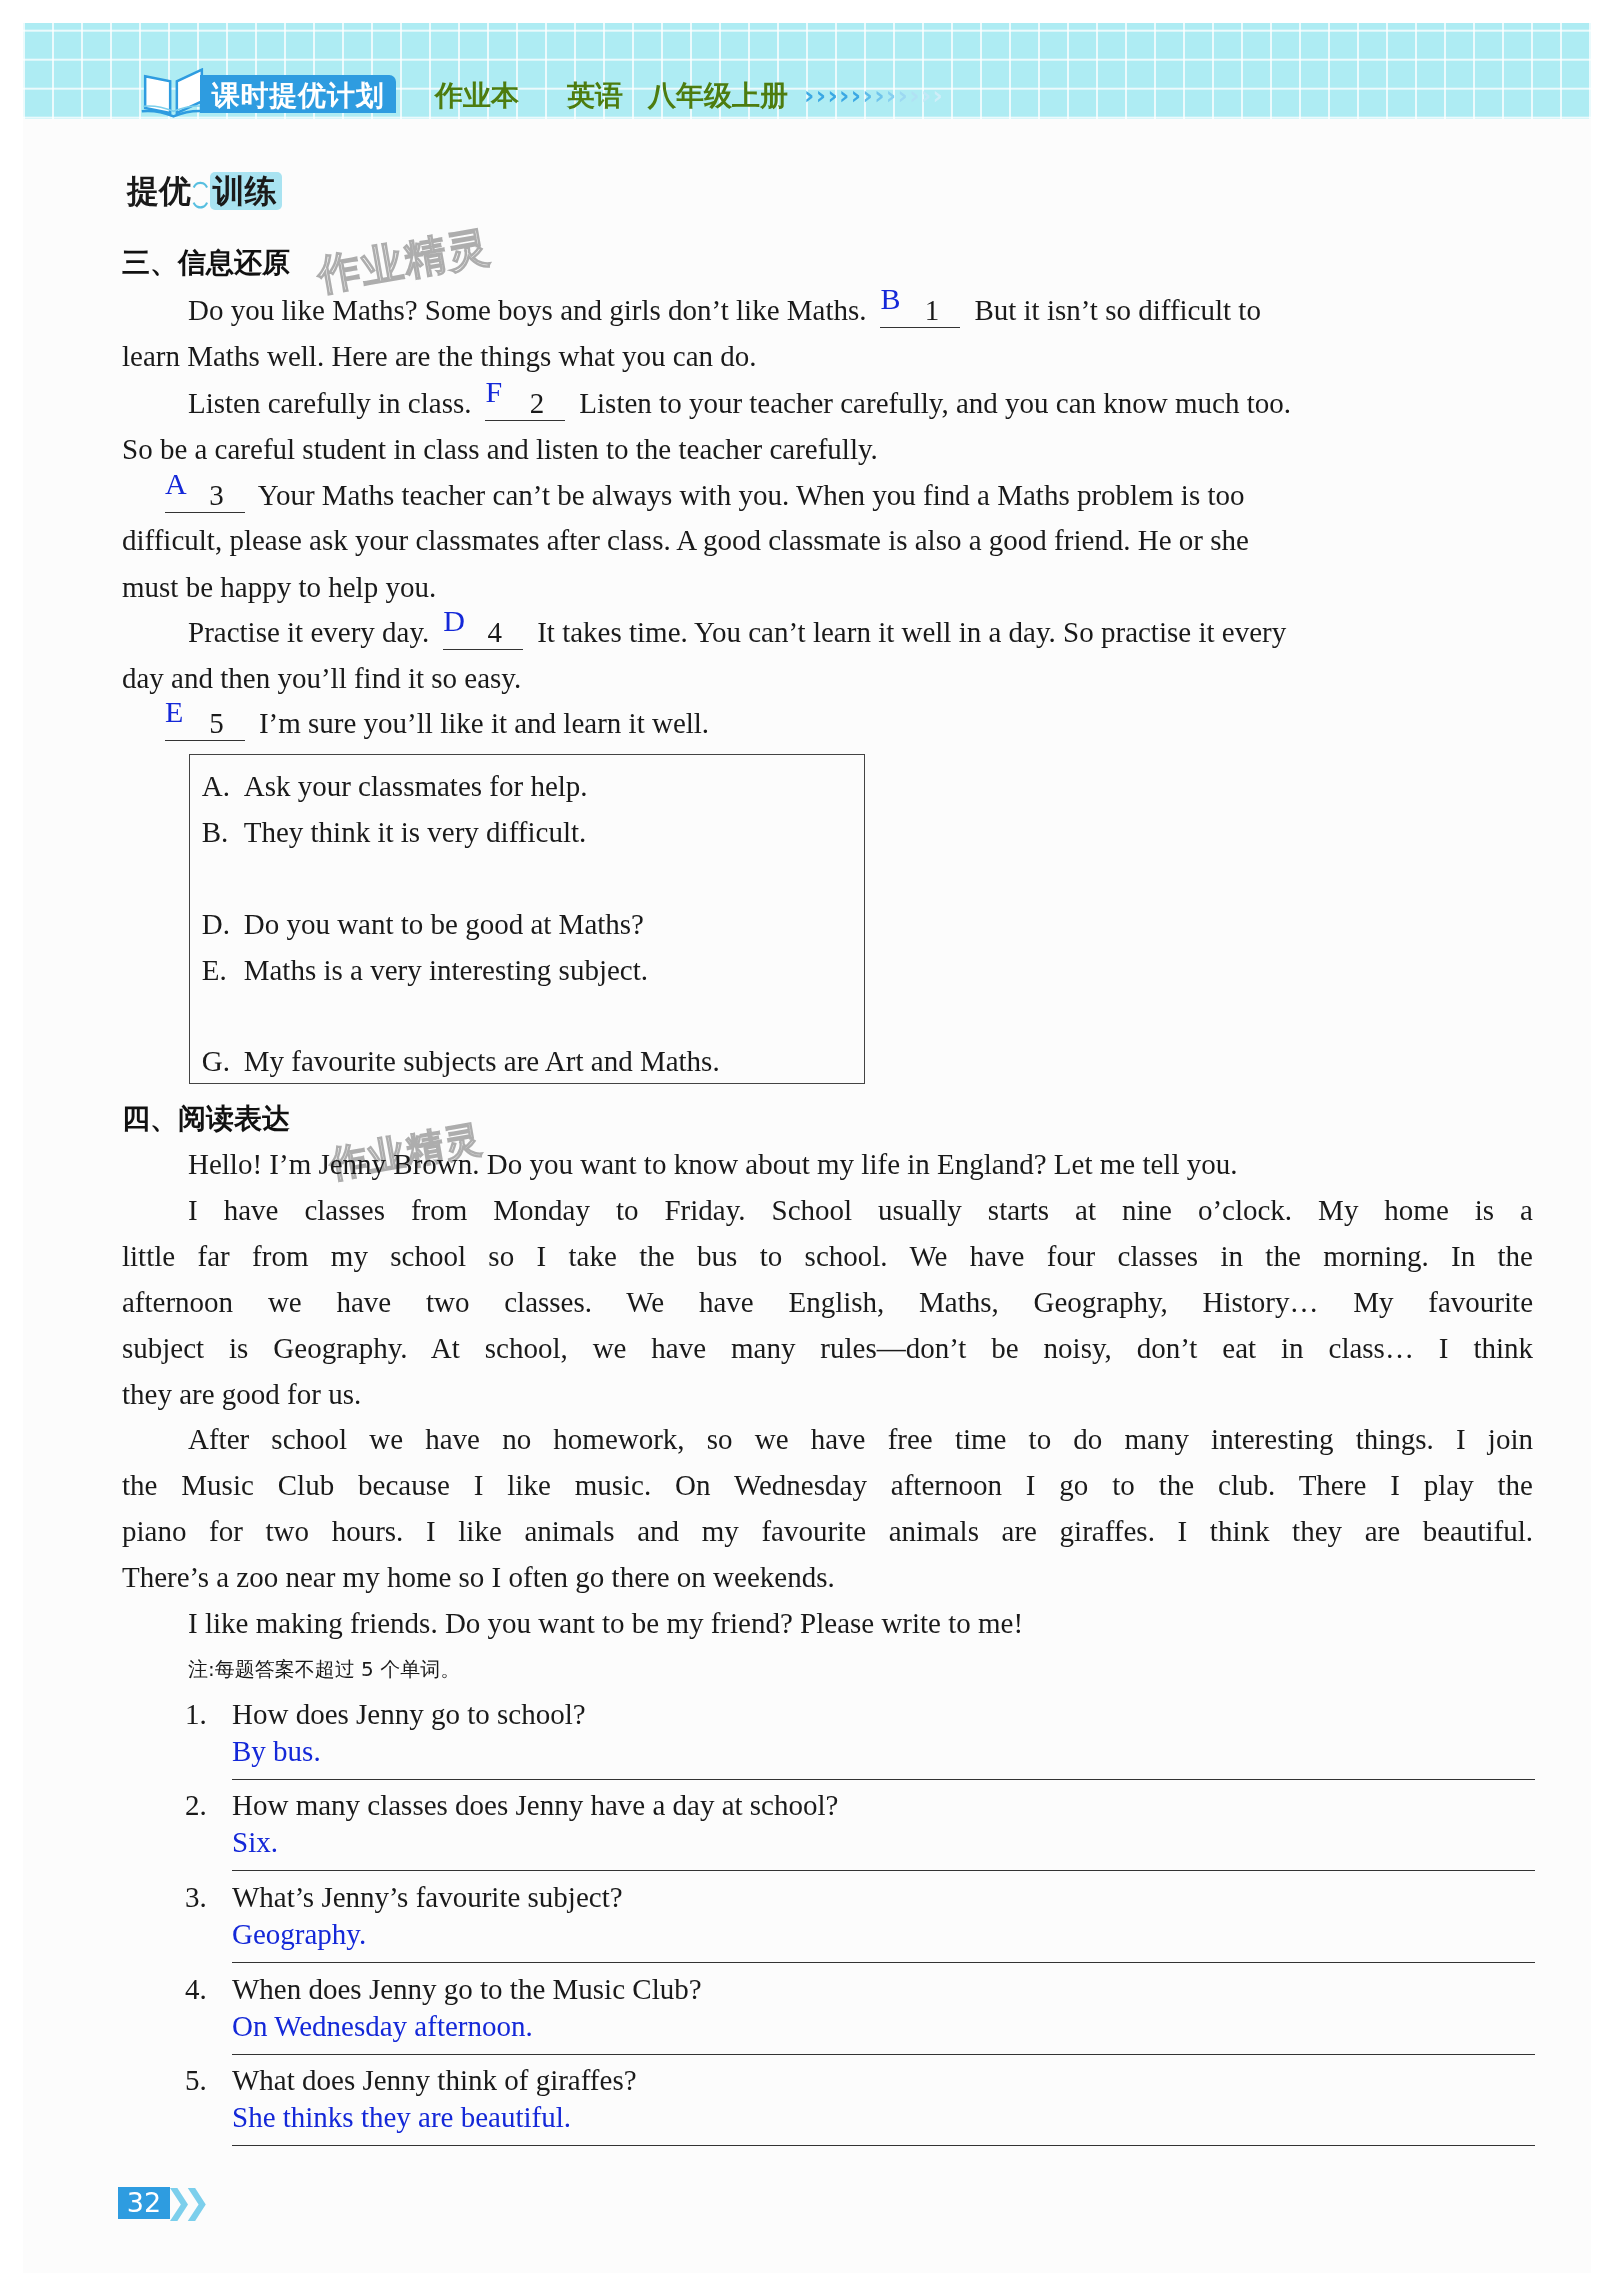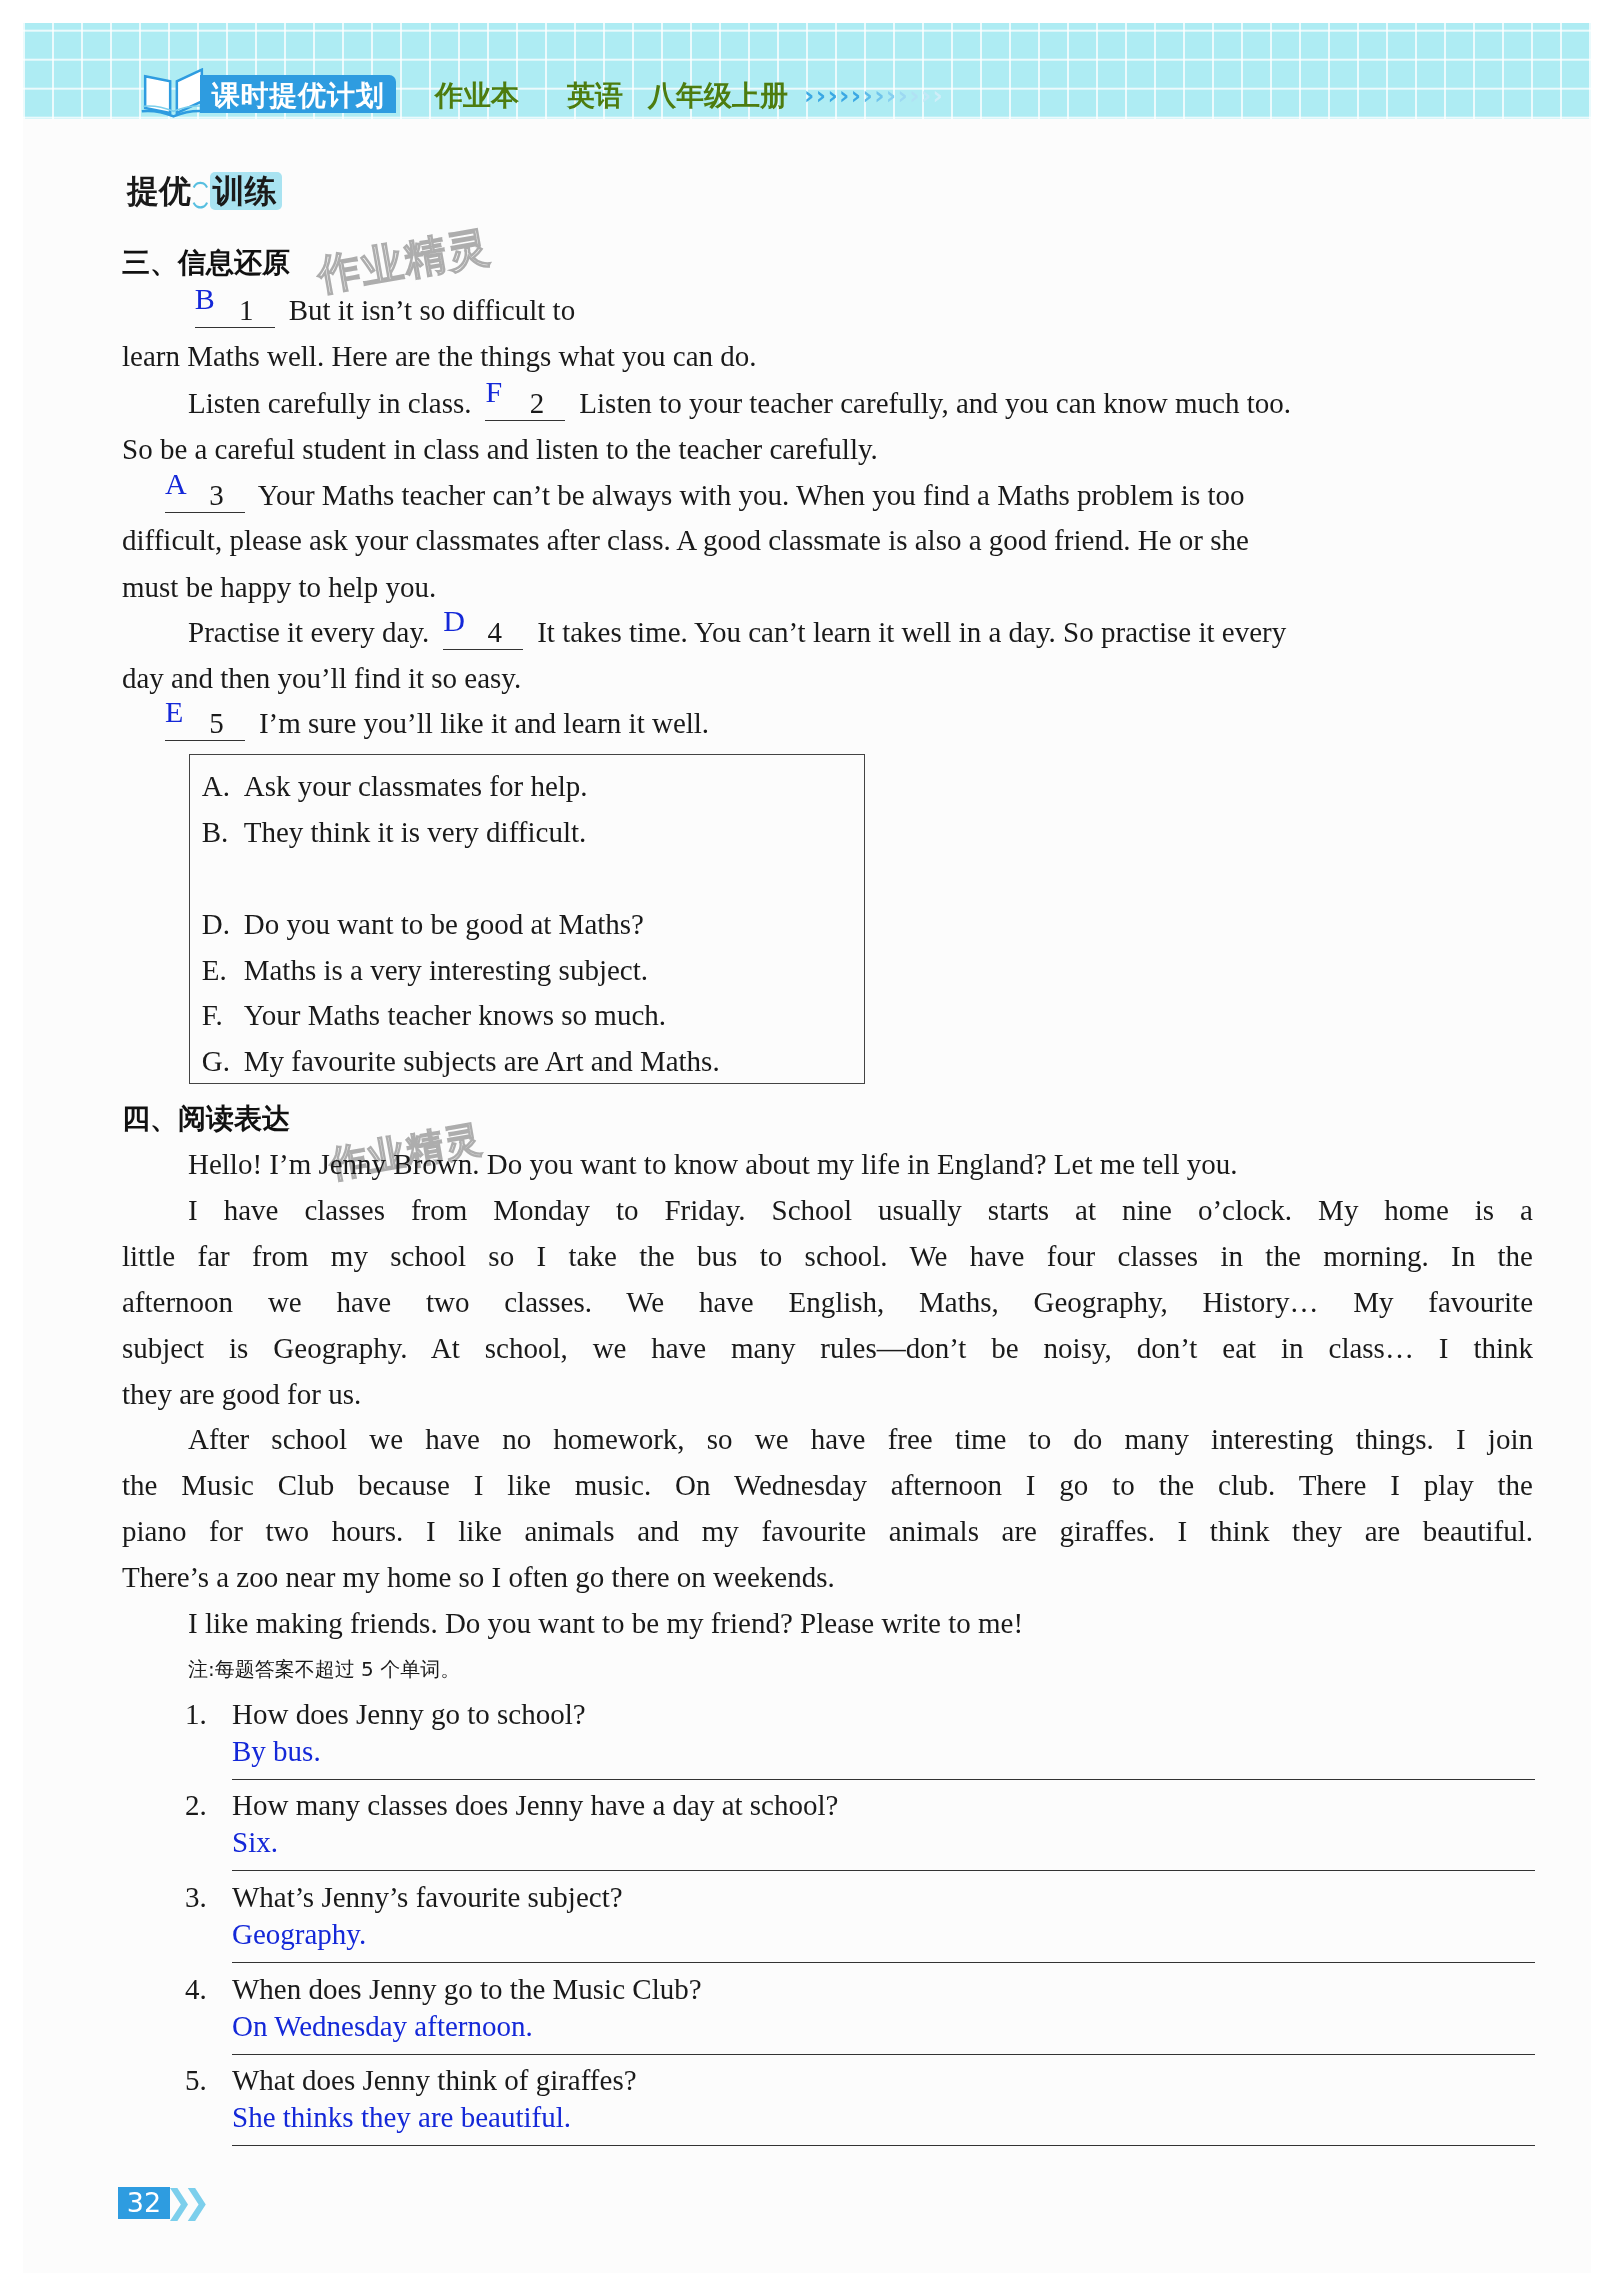--- a/index.html
+++ b/index.html
@@ -111,21 +111,21 @@
 <div class="hdr-chevrons" id="hdr-chev"><span style="color: rgb(58, 168, 228); width: 11.7px;">›</span><span style="color: rgb(58, 168, 228); width: 11.7px;">›</span><span style="color: rgb(58, 168, 228); width: 11.7px;">›</span><span style="color: rgb(58, 168, 228); width: 11.7px;">›</span><span style="color: rgb(58, 168, 228); width: 11.7px;">›</span><span style="color: rgb(92, 187, 233); width: 11.7px;">›</span><span style="color: rgb(111, 196, 236); width: 11.7px;">›</span><span style="color: rgb(134, 207, 240); width: 11.7px;">›</span><span style="color: rgb(157, 217, 242); width: 11.7px;">›</span><span style="color: rgb(177, 225, 244); width: 11.7px;">›</span><span style="color: rgb(193, 232, 246); width: 11.7px;">›</span><span style="color: rgb(207, 238, 248); width: 11.7px;">›</span></div>
 
 <div class="section-banner">
   <span>提优</span><span class="wave">⁐</span><span class="hl">训练</span>
 </div>
 
 <div class="sec-title" style="top:242px;">三、信息还原</div>
 <div class="watermark" style="left:317px; top:233px;">作业精灵</div>
 
 <div class="line indent" style="top:287px;">
-  <span class="blank"><span class="ans">B</span><span class="num">1</span></span><span> But it isn’t so difficult to</span>
+  <span>Do you like Maths? Some boys and girls don’t like Maths. </span><span class="blank"><span class="ans">B</span><span class="num">1</span></span><span> But it isn’t so difficult to</span>
 </div>
 <div class="line" style="top:333px;">learn Maths well.  Here are the things what you can do.</div>
 <div class="line indent" style="top:380px;">
   <span>Listen carefully in class. </span><span class="blank"><span class="ans">F</span><span class="num">2</span></span><span> Listen to your teacher carefully, and you can know much too.</span>
 </div>
 <div class="line" style="top:426px;">So be a careful student in class and listen to the teacher carefully.</div>
 <div class="line" style="top:472px; left:165px;">
   <span class="blank" style="margin-left:0;"><span class="ans">A</span><span class="num">3</span></span><span> Your Maths teacher can’t be always with you.  When you find a Maths problem is too</span>
 </div>
 <div class="line" style="top:517px;">difficult, please ask your classmates after class.  A good classmate is also a good friend.  He or she</div>
@@ -136,21 +136,20 @@
 <div class="line" style="top:655px;">day and then you’ll find it so easy.</div>
 <div class="line" style="top:700px; left:165px;">
   <span class="blank" style="margin-left:0;"><span class="ans">E</span><span class="num">5</span></span><span> I’m sure you’ll like it and learn it well.</span>
 </div>
 
 <div class="options-box">
   <div class="opt" style="top:8.3px;"><span class="key">A.</span><span>Ask your classmates for help.</span></div>
   <div class="opt" style="top:54px;"><span class="key">B.</span><span>They think it is very difficult.</span></div>
   <div class="opt" style="top:146px;"><span class="key">D.</span><span>Do you want to be good at Maths?</span></div>
   <div class="opt" style="top:192px;"><span class="key">E.</span><span>Maths is a very interesting subject.</span></div>
-  <div class="opt" style="top:237px;"><span class="key">F.</span><span>Your Maths teacher knows so much.</span></div>
   <div class="opt" style="top:283px;"><span class="key">G.</span><span>My favourite subjects are Art and Maths.</span></div>
 </div>
 
 <div class="sec-title" style="top:1098px;">四、阅读表达</div>
 <div class="watermark" style="left:329px; top:1127px; font-size:37px;">作业精灵</div>
 
 <div class="line indent" style="top:1141px;">Hello! I’m Jenny Brown. Do you want to know about my life in England? Let me tell you.</div>
 <div class="line indent justify" style="top:1187px;">I have classes from Monday to Friday.  School usually starts at nine o’clock.  My home is a</div>
 <div class="line justify" style="top:1233px;">little far from my school so I take the bus to school.  We have four classes in the morning.  In the</div>
 <div class="line justify" style="top:1279px;">afternoon we have two classes.  We have English, Maths, Geography, History…  My favourite</div>

